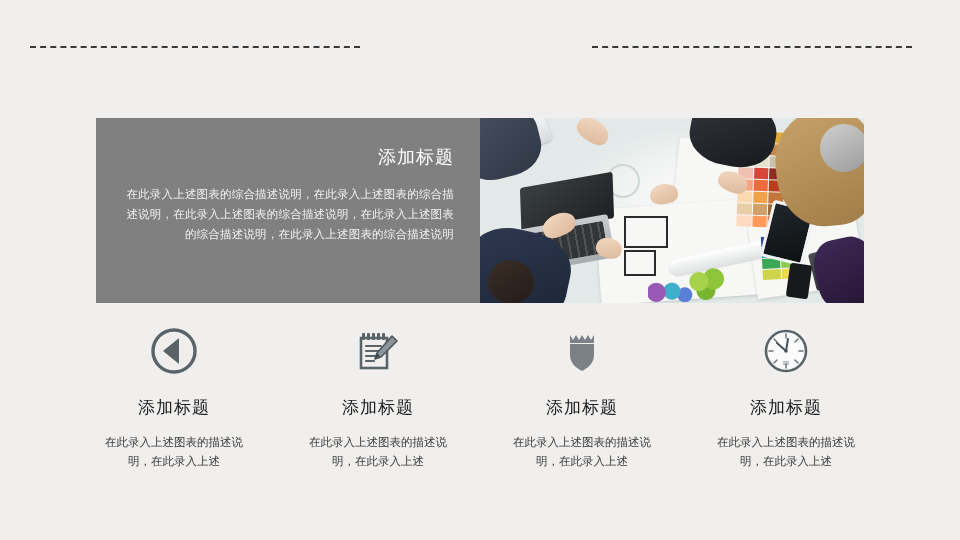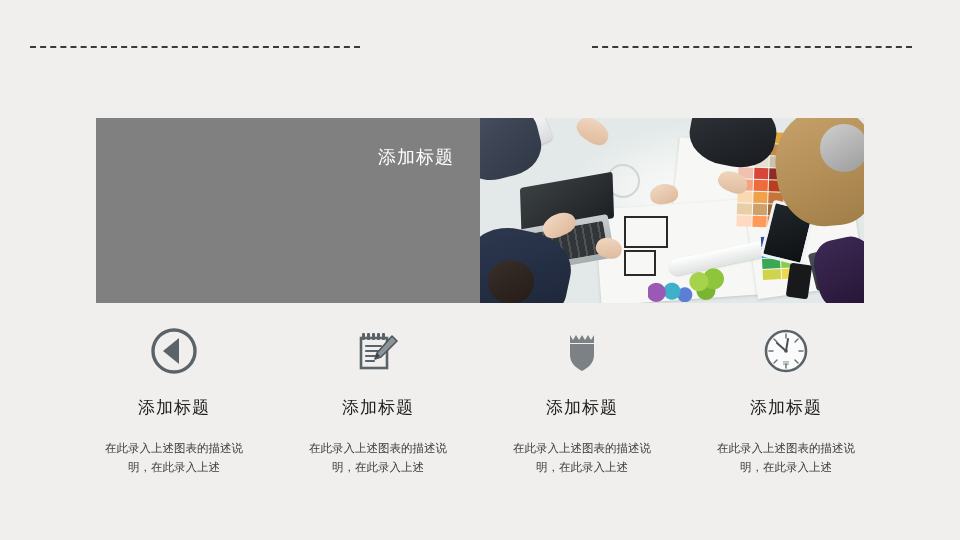--- a/index.html
+++ b/index.html
@@ -215,36 +215,37 @@
   .feature-title {
     font-size: 17px;
     letter-spacing: 1px;
     color: #1d1d1d;
     margin-top: 14px;
   }
   .feature-desc {
     font-size: 11.5px;
     line-height: 19px;
     color: #3a3a3a;
-    margin-top: 20px;
+    margin-top: 14px;
     padding: 0 26px;
   }
 </style>
 </head>
 <body>
 
 <div class="header">
   <div class="rule left"></div>
   <div class="rule right"></div>
 </div>
 
 <div class="hero">
 
   <div class="hero-text">
     <div class="hero-heading">添加标题</div>
+    <div class="hero-body">在此录入上述图表的综合描述说明，在此录入上述图表的综合描述说明，在此录入上述图表的综合描述说明，在此录入上述图表的综合描述说明，在此录入上述图表的综合描述说明</div>
   </div>
 
   <div class="hero-photo">
     <div class="ph ph-table"></div>
     <div class="ph ph-paper ph-p2"></div>
     <div class="ph ph-paper ph-p1"></div>
     <div class="ph ph-paper ph-p3"></div>
     <div class="ph ph-blueline ph-b1"></div>
     <div class="ph ph-blueline ph-b2"></div>
     <div class="ph ph-blueline ph-b3"></div>

